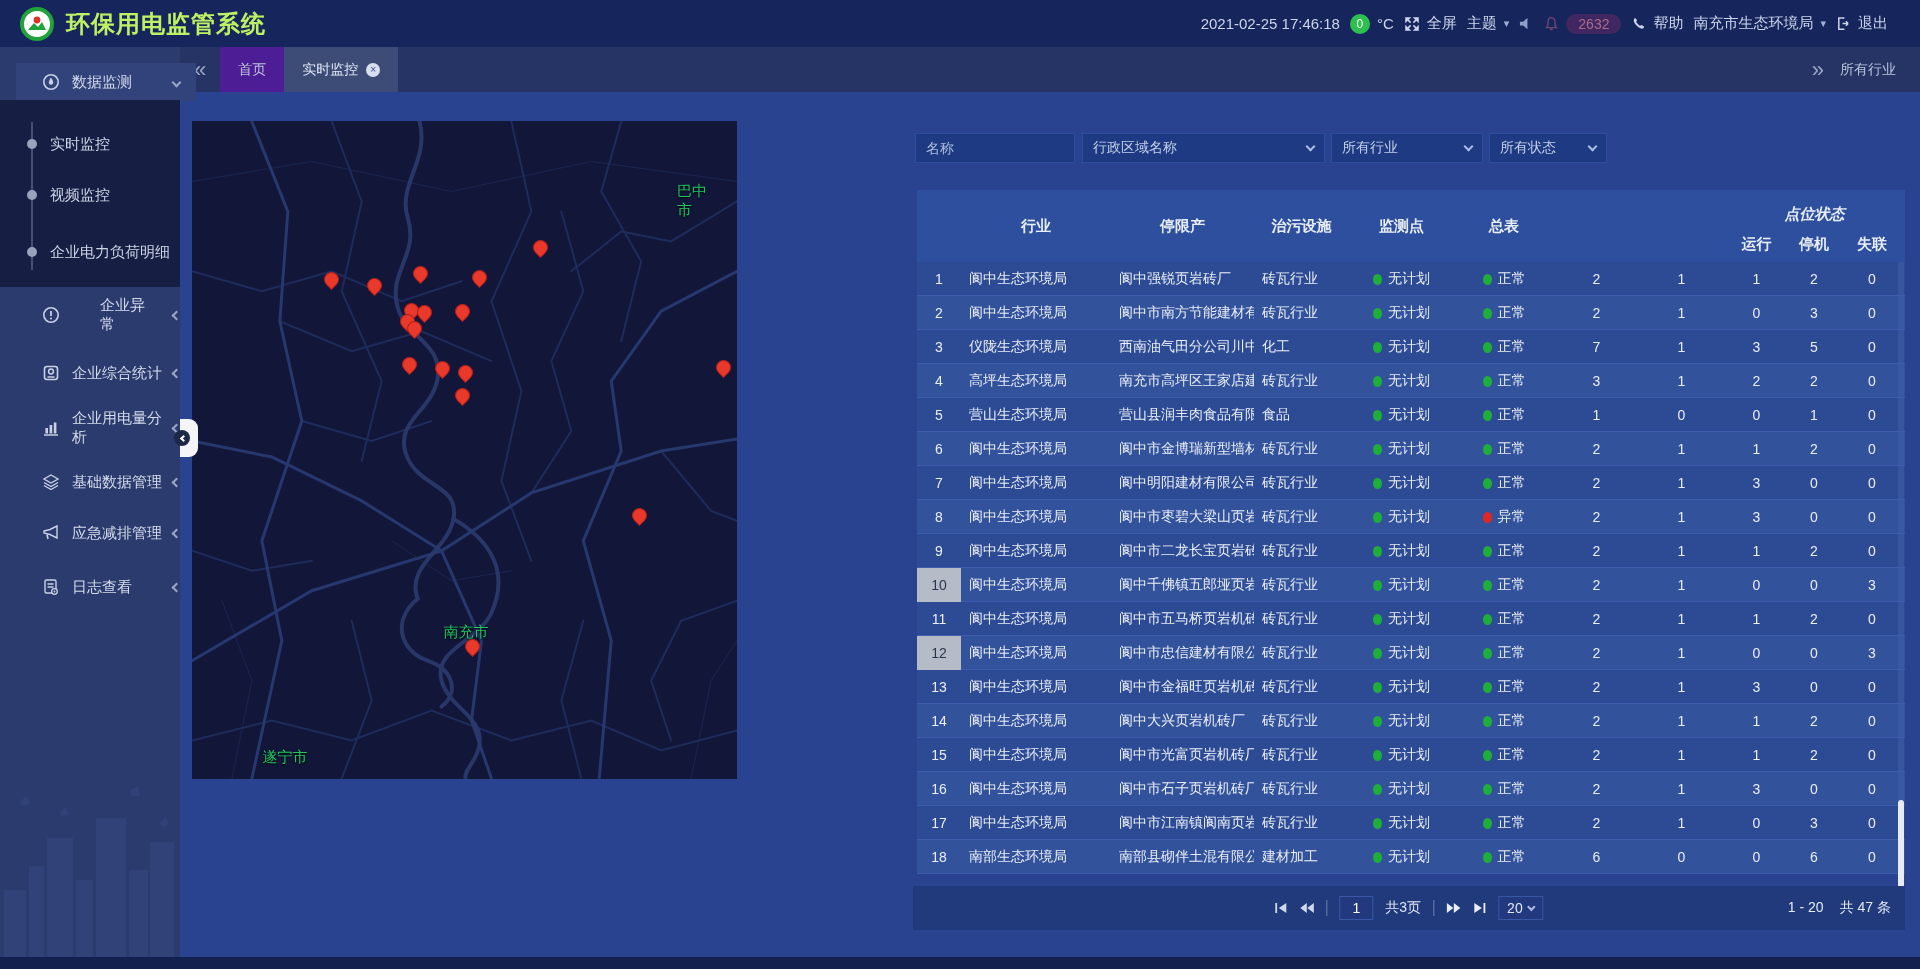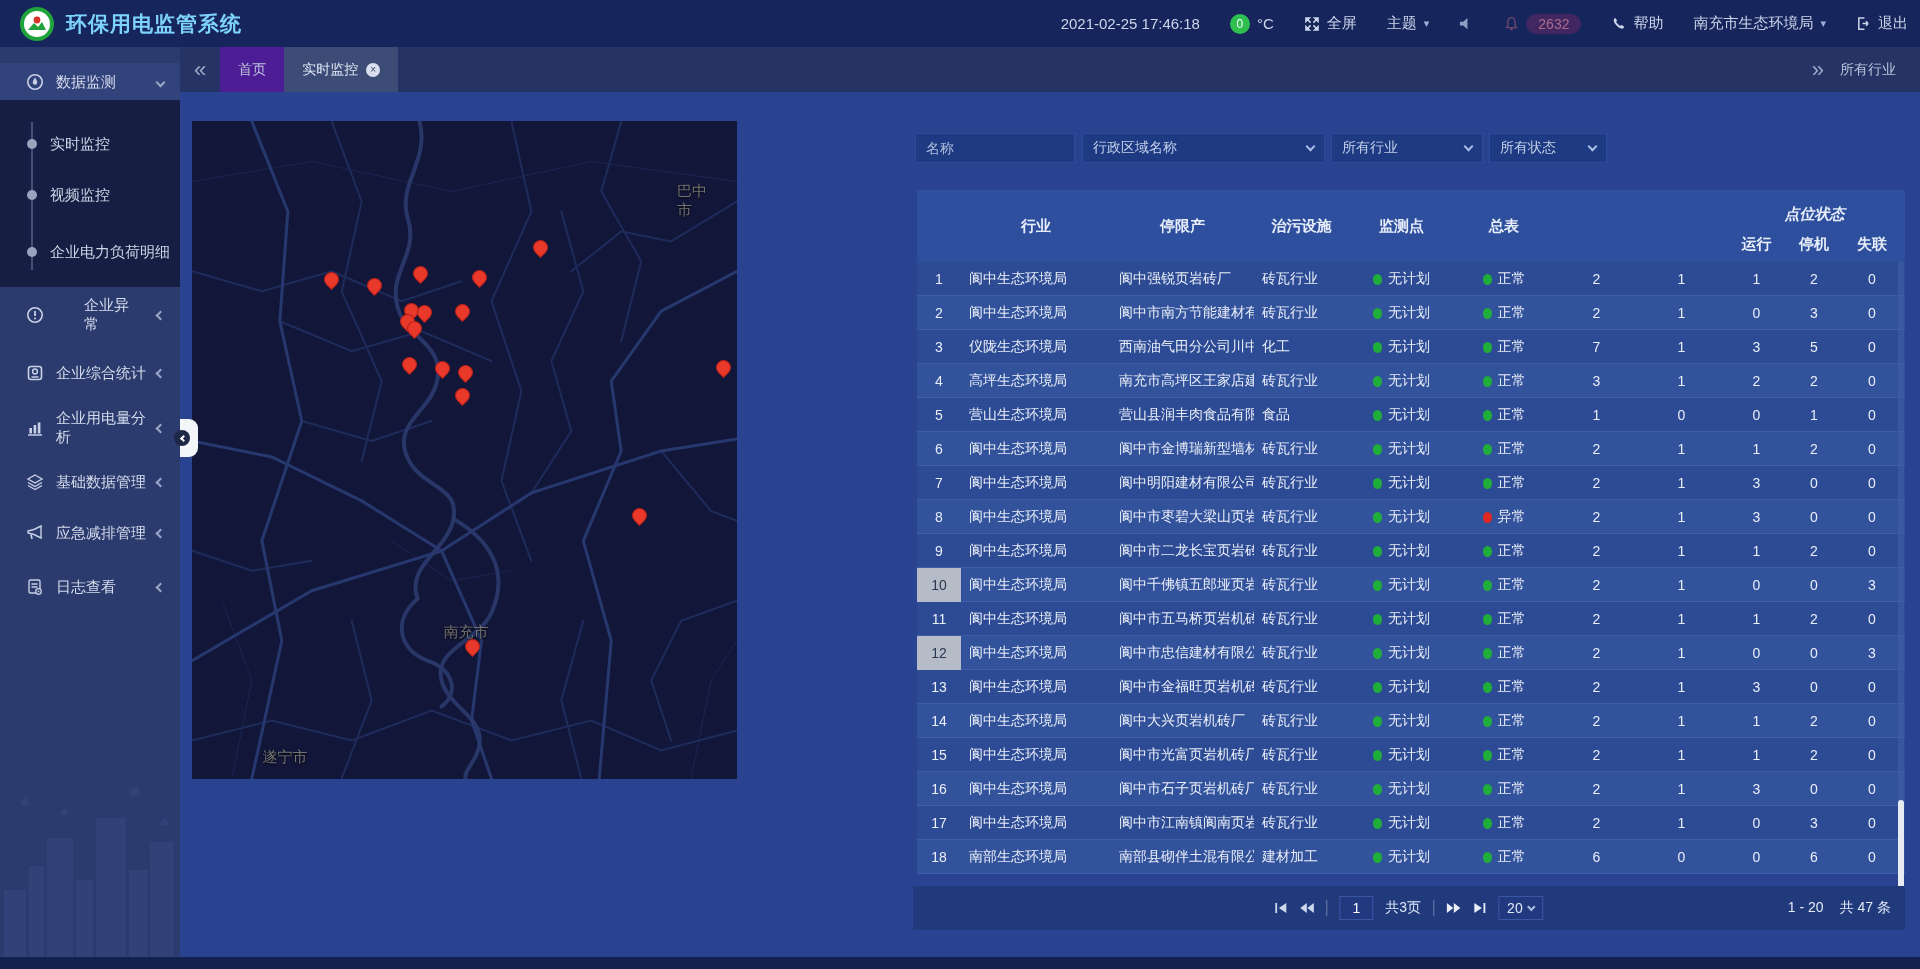--- a/index.html
+++ b/index.html
@@ -5,33 +5,33 @@
   * { margin:0; padding:0; box-sizing:border-box; }
   html,body { width:1920px; height:969px; overflow:hidden; background:#0d1a45;
     font-family:"Liberation Sans","DejaVu Sans",sans-serif; }
   .app { position:relative; width:1920px; height:969px; background:#2a4390; overflow:hidden; }
 
   
   .topbar { position:absolute; left:0; top:0; width:1920px; height:47px; background:#16265c;
     display:flex; align-items:center; justify-content:space-between; z-index:30; }
   .brand { display:flex; align-items:center; gap:12px; padding-left:20px; }
   .logo { width:34px; height:34px; }
-  .app-title { color:#7dd3fc; font-size:21px; font-weight:bold; letter-spacing:1px; }
-  .top-right { display:flex; align-items:center; gap:30px; padding-right:12px; color:#ccd5ea; font-size:15px; }
+  .app-title { color:#bef264; font-size:24px; font-weight:bold; letter-spacing:1px; }
+  .top-right { display:flex; align-items:center; gap:10px; padding-right:32px; color:#ccd5ea; font-size:15px; }
   .top-item { display:flex; align-items:center; gap:7px; white-space:nowrap; }
   .temp-circle { width:20px; height:20px; border-radius:50%; background:#2fbf4f; color:#fff;
     font-size:12px; display:flex; align-items:center; justify-content:center; }
   .caret-down { font-size:11px; color:#9db0d8; }
   .badge-pill { background:rgba(170,45,110,.38); color:rgba(255,150,170,.8); border-radius:10px;
     padding:2px 12px; font-size:14px; }
   .dim-icon { opacity:.75; }
 
   
   .sidebar { position:absolute; left:0; top:47px; width:180px; height:922px; background:#2b3b6d; z-index:20; }
-  .sb-item { position:absolute; left:0; width:180px; height:40px; display:flex; align-items:center;
+  .sb-item { position:absolute; left:16px; width:180px; height:40px; display:flex; align-items:center;
     color:#d4dbec; font-size:15px; cursor:pointer; }
   .sb-item .sb-ico { width:20px; margin-left:26px; display:flex; }
   .sb-item .sb-label { margin-left:10px; flex:1; }
   .sb-item .chev { margin-right:16px; }
   .sb-item.parent-active { background:#32427a; height:38px; }
   .chev-l { width:7px; height:7px; border-left:2px solid #9aa6c6; border-bottom:2px solid #9aa6c6;
     transform:rotate(45deg); }
   .chev-d { width:7px; height:7px; border-left:2px solid #9aa6c6; border-bottom:2px solid #9aa6c6;
     transform:rotate(-45deg); }
   .sb-sub { position:absolute; left:0; top:53px; width:180px; height:187px; background:#161e44; }
@@ -64,21 +64,21 @@
   
   .statsbar { position:absolute; left:180px; top:92px; width:1740px; height:29px; background:#2b4590;
     border-top:1px solid rgba(100,130,200,.5); display:flex; align-items:center; padding-left:52px; gap:58px;
     color:#dce4f4; font-size:14px; z-index:5; }
   .stat { white-space:nowrap; }
   .stat b { color:#fff; font-weight:normal; }
 
   
   .map-panel { position:absolute; left:192px; top:121px; width:545px; height:658px; background:#12173a; overflow:hidden; }
   .map-svg { position:absolute; left:0; top:0; }
-  .city-label { position:absolute; color:#737373; font-size:15px; transform:translate(-50%,-50%); text-shadow:0 1px 2px #000; }
+  .city-label { position:absolute; color:#22c55e; font-size:15px; transform:translate(-50%,-50%); text-shadow:0 1px 2px #000; }
   .pin { position:absolute; width:15px; height:15px; margin:-19px 0 0 -8px; background:#e8392b;
     border:1px solid #b5201a; border-radius:50% 50% 50% 0; transform:rotate(-45deg); cursor:pointer; }
 
   
   .right-panel { position:absolute; left:913px; top:121px; width:992px; height:816px; z-index:5; }
   .filter-box { position:absolute; top:12px; height:30px; background:#1d3a82; border:1px solid #2b4d9c;
     color:#c3cfe9; font-size:14px; display:flex; align-items:center; padding:0 10px; cursor:pointer; }
   .filter-box .fb-label { flex:1; }
   .filter-box .chev { width:7px; height:7px; border-right:2px solid #a9bce3; border-bottom:2px solid #a9bce3;
     transform:rotate(45deg); margin-top:-4px; }

